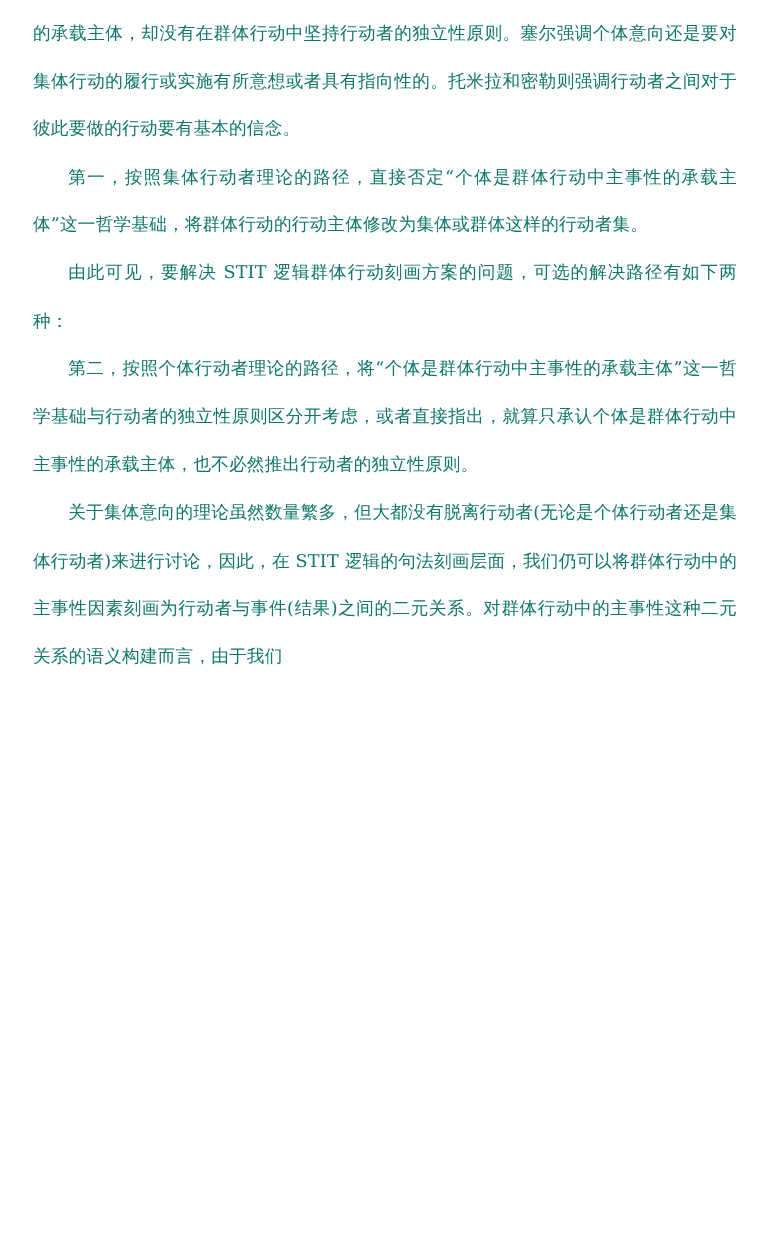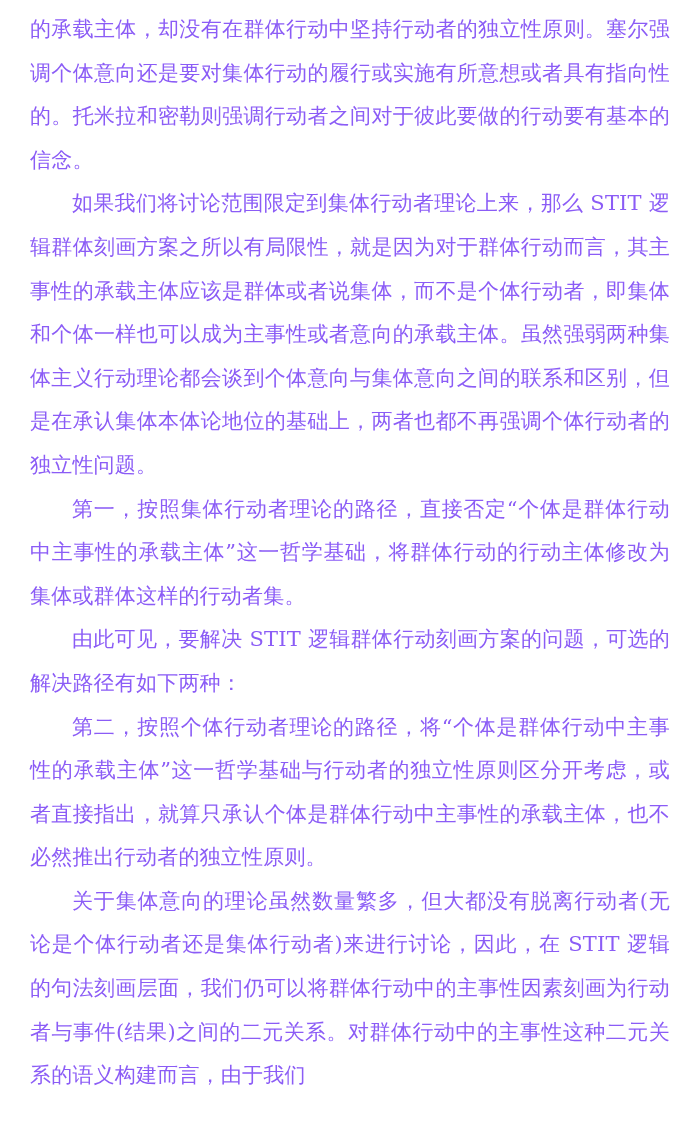--- a/index.html
+++ b/index.html
@@ -15,36 +15,35 @@
     overflow: hidden;
   }
   #page {
     width: 700px;
     height: 1126px;
     box-sizing: border-box;
     padding: 8px 30px 10px 30px;
     background: #ffffff;
   }
   .para {
-    font-size: 21px;
+    font-size: 16px;
     line-height: 43.6px;
     text-align: justify;
     text-justify: inter-ideograph;
     margin: 0;
     letter-spacing: 0.2px;
-    color: #8b5cf6;
+    color: #0f766e;
     font-family: "DejaVu Serif", "Liberation Serif", serif;
   }
   .indent {
     text-indent: 2em;
   }
 </style>
 </head>
 <body>
 
 <div id="page">
   <p class="para">的承载主体，却没有在群体行动中坚持行动者的独立性原则。塞尔强调个体意向还是要对集体行动的履行或实施有所意想或者具有指向性的。托米拉和密勒则强调行动者之间对于彼此要做的行动要有基本的信念。</p>
-  <p class="para indent">如果我们将讨论范围限定到集体行动者理论上来，那么 STIT 逻辑群体刻画方案之所以有局限性，就是因为对于群体行动而言，其主事性的承载主体应该是群体或者说集体，而不是个体行动者，即集体和个体一样也可以成为主事性或者意向的承载主体。虽然强弱两种集体主义行动理论都会谈到个体意向与集体意向之间的联系和区别，但是在承认集体本体论地位的基础上，两者也都不再强调个体行动者的独立性问题。</p>
   <p class="para indent">第一，按照集体行动者理论的路径，直接否定“个体是群体行动中主事性的承载主体”这一哲学基础，将群体行动的行动主体修改为集体或群体这样的行动者集。</p>
   <p class="para indent">由此可见，要解决 STIT 逻辑群体行动刻画方案的问题，可选的解决路径有如下两种：</p>
   <p class="para indent">第二，按照个体行动者理论的路径，将“个体是群体行动中主事性的承载主体”这一哲学基础与行动者的独立性原则区分开考虑，或者直接指出，就算只承认个体是群体行动中主事性的承载主体，也不必然推出行动者的独立性原则。</p>
   <p class="para indent">关于集体意向的理论虽然数量繁多，但大都没有脱离行动者(无论是个体行动者还是集体行动者)来进行讨论，因此，在 STIT 逻辑的句法刻画层面，我们仍可以将群体行动中的主事性因素刻画为行动者与事件(结果)之间的二元关系。对群体行动中的主事性这种二元关系的语义构建而言，由于我们</p>
 </div>
 
 </body></html>

